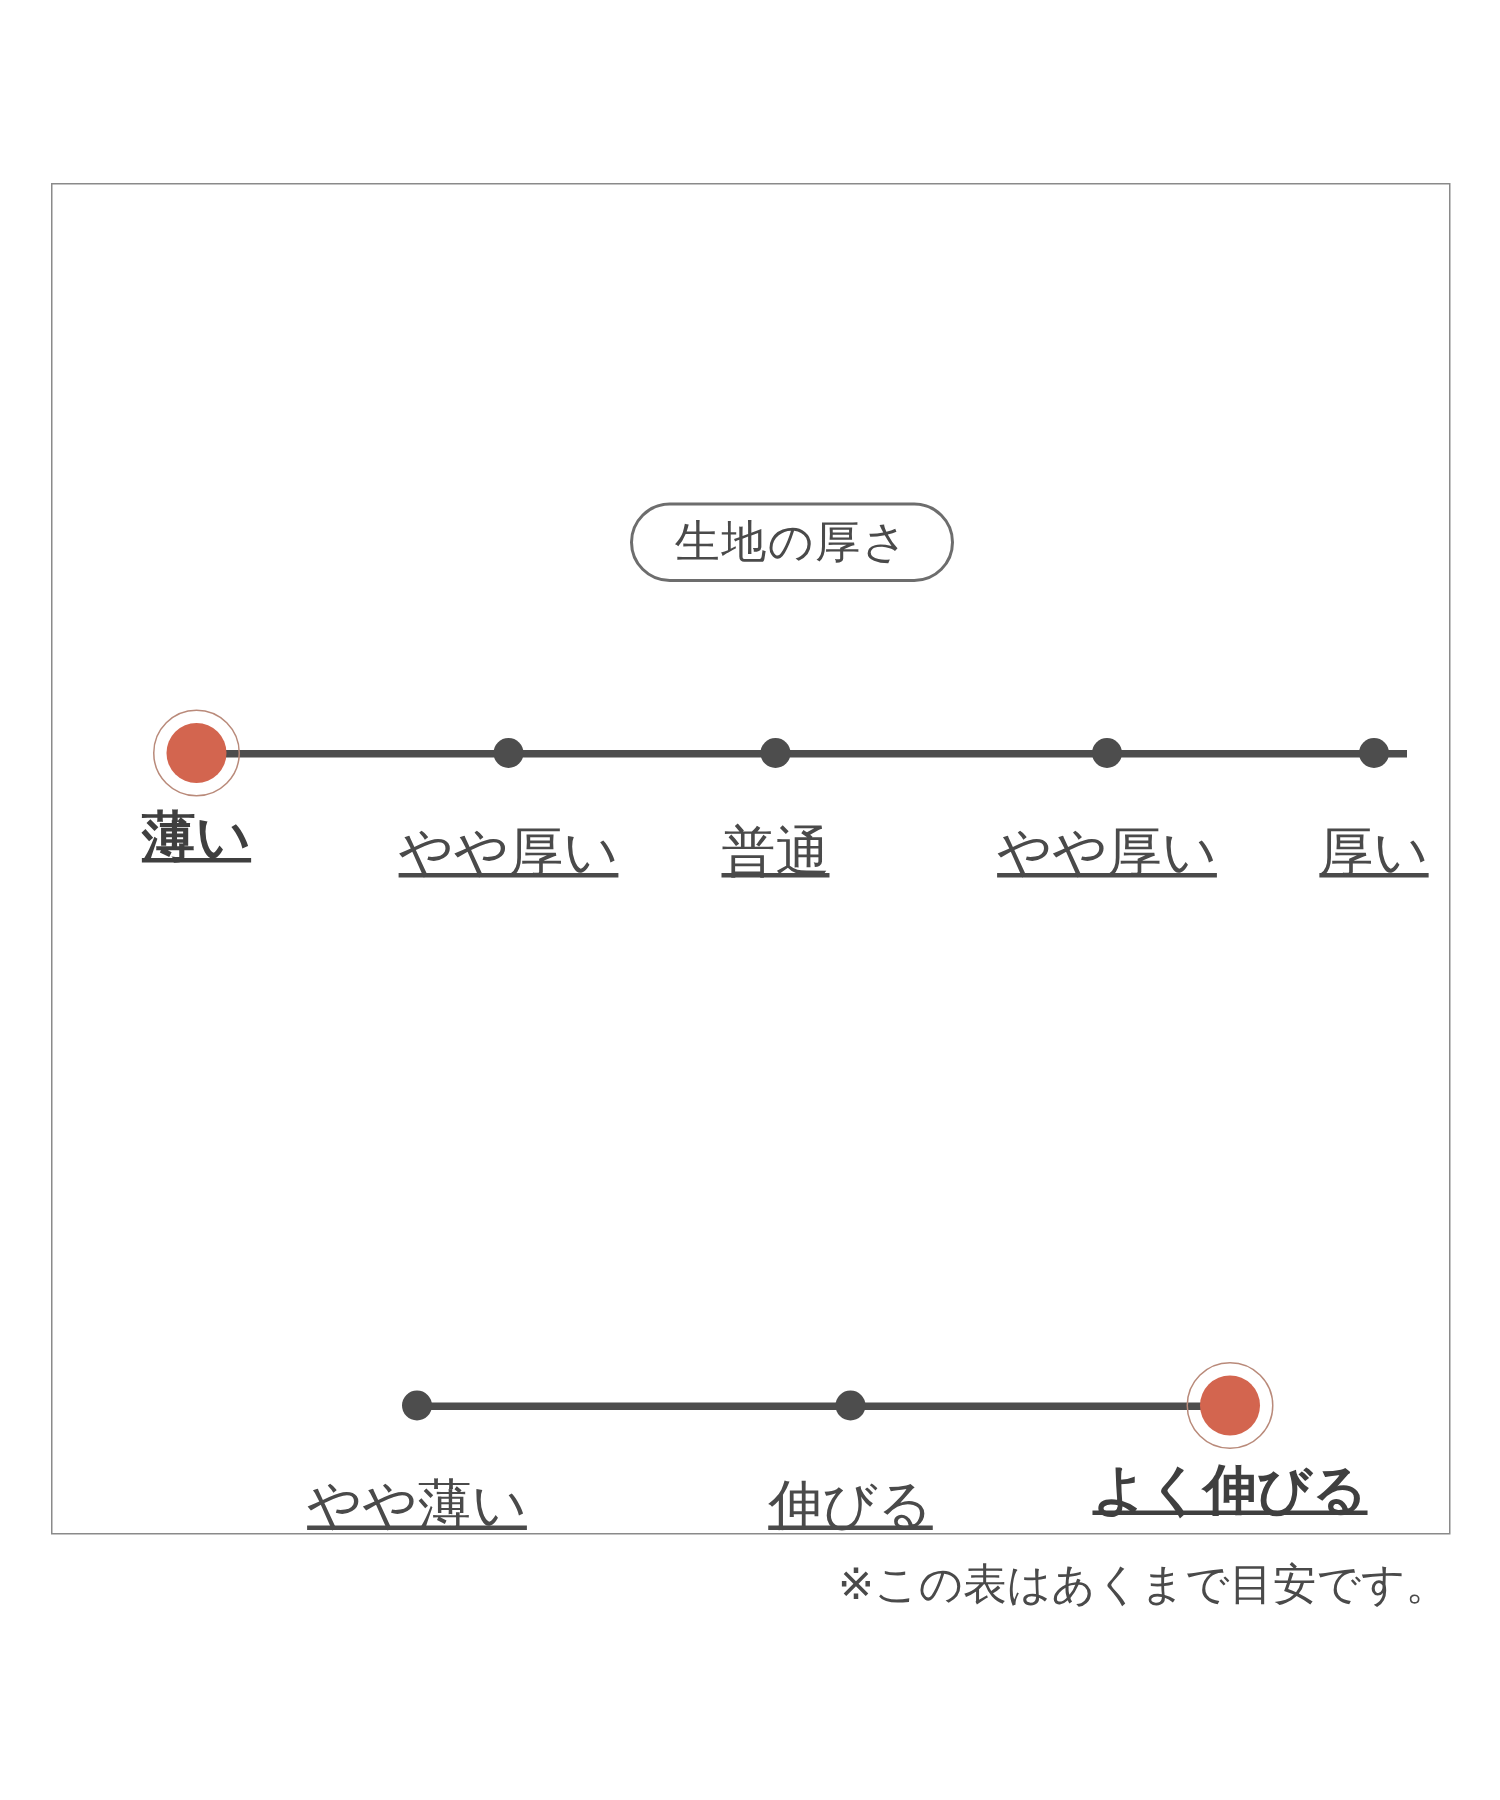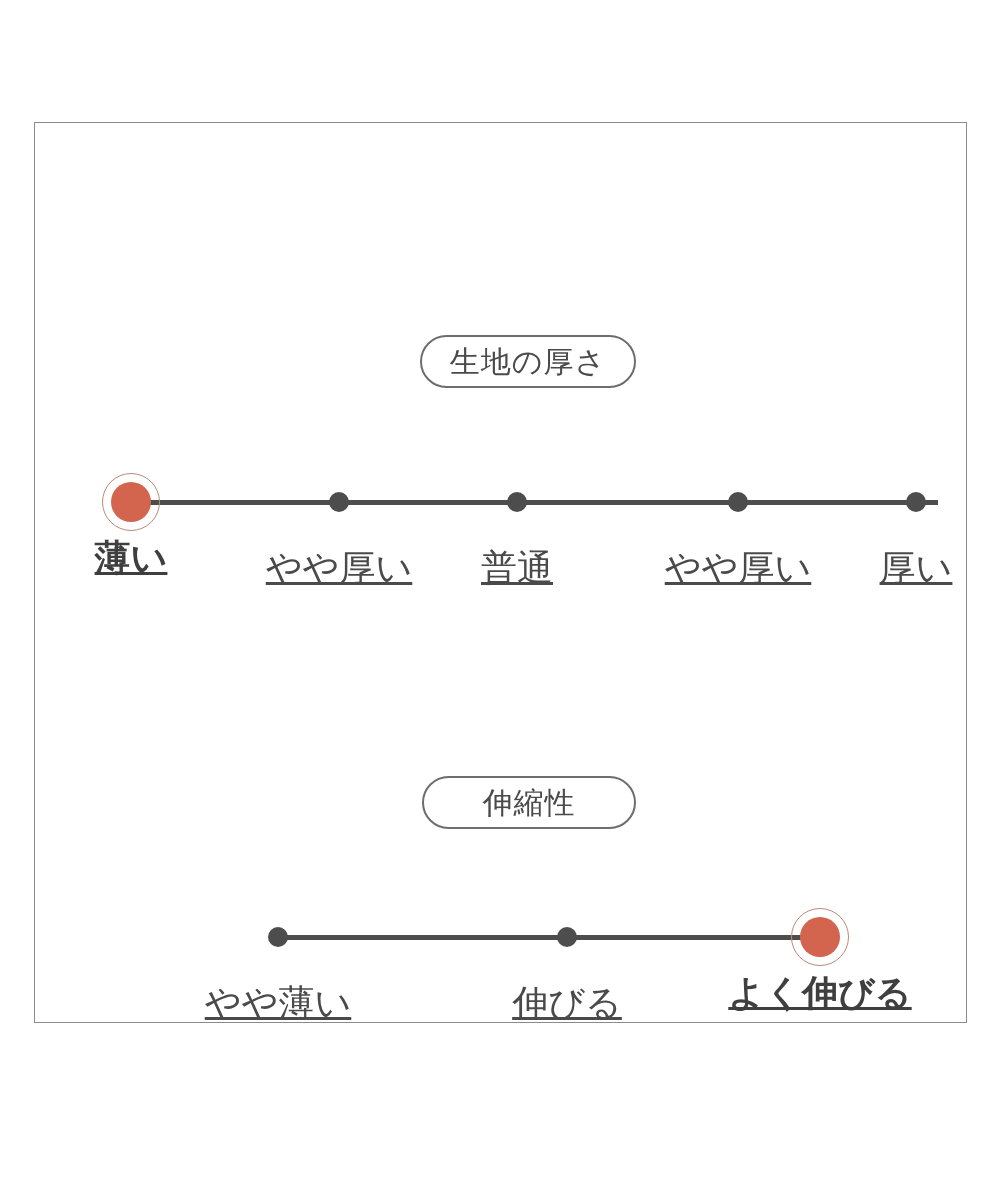--- a/index.html
+++ b/index.html
@@ -171,23 +171,20 @@
         <div class="dot"></div>
         <div class="node-label">やや厚い</div>
       </div>
 
       <div class="node" style="left:881px;">
         <div class="dot"></div>
         <div class="node-label">厚い</div>
       </div>
     </div>
 
-    <div class="pill" id="pill-stretch">
-      <span class="pill-text">伸縮性</span>
-    </div>
 
     <div class="scale" id="scale-stretch">
       <div class="scale-line"></div>
 
       <div class="node" style="left:243px;">
         <div class="dot"></div>
         <div class="node-label">やや薄い</div>
       </div>
 
       <div class="node" style="left:532px;">
@@ -197,13 +194,14 @@
 
       <div class="node active" style="left:785px;text-align:center;">
         <div class="ring"></div>
         <div class="dot"></div>
         <div class="node-label bold">よく伸びる</div>
       </div>
     </div>
 
   </div>
 
+  <div class="footnote">※この表はあくまで目安です。</div>
 </div>
 
 </body></html>

